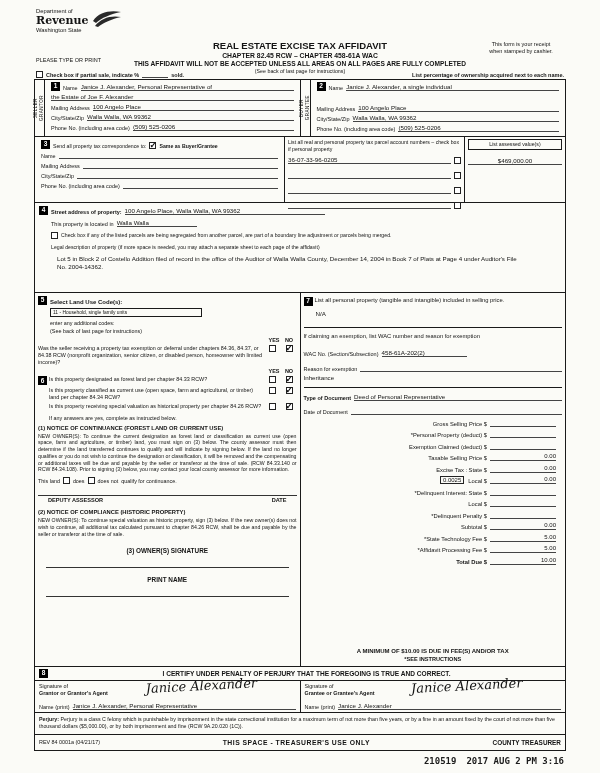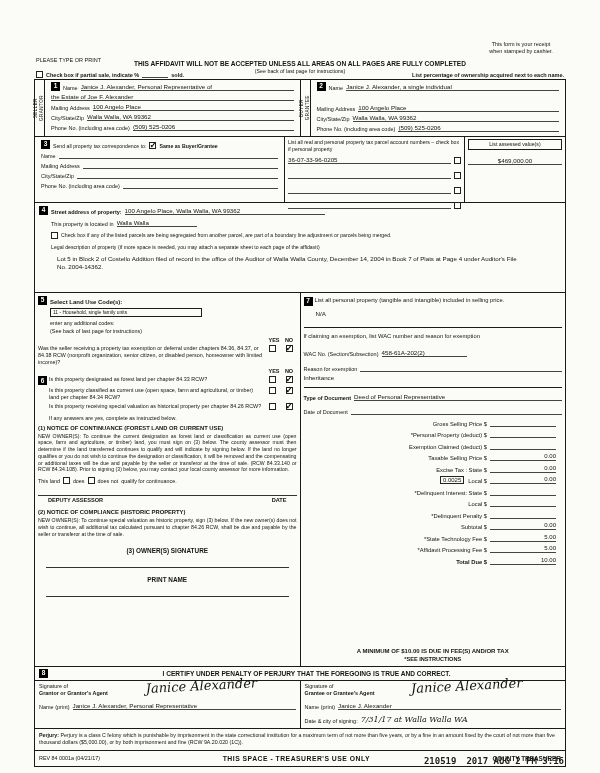--- a/index.html
+++ b/index.html
@@ -34,21 +34,36 @@
 .hrline{border-top:1px solid #1a1a1a;margin:3px 0}
 .vstrip{width:10px;border-right:1px solid #1a1a1a;display:flex;flex-direction:row;align-items:center;justify-content:center;flex:none;gap:1px}
 .vstrip span{writing-mode:vertical-rl;transform:rotate(180deg);font-size:4.5px;letter-spacing:.5px;line-height:1.1}
 .stamp{font-family:"DejaVu Sans Mono",monospace;font-weight:bold;color:#1c1c1c}
 </style>
 </head>
 <body>
 
 <div class="page">
 
-
+  <div class="abs" style="left:36px;top:8px;display:flex;gap:3px">
+    <div>
+      <div style="font-size:5.8px">Department of</div>
+      <div class="b" style="font-size:11px;font-family:'DejaVu Serif',serif">Revenue</div>
+      <div style="font-size:5.8px">Washington State</div>
+    </div>
+    <svg width="30" height="18" viewBox="0 0 30 18" style="margin-top:2px">
+      <path d="M1 11 C7 2 18 0 29 2 C19 4 9 8 4 13 Z" fill="#2a2a2a"></path>
+      <path d="M3 16 C9 8 19 5 29 7 C20 9 11 13 6 17 Z" fill="#2a2a2a"></path>
+    </svg>
+  </div>
+
+  <div class="abs ctr" style="left:150px;top:40px;width:300px">
+    <div class="b" style="font-size:9.5px">REAL ESTATE EXCISE TAX AFFIDAVIT</div>
+    <div class="b" style="font-size:6.8px;margin-top:1px">CHAPTER 82.45 RCW – CHAPTER 458-61A WAC</div>
+  </div>
 
   <div class="abs" style="right:26px;top:41px;width:106px;text-align:center;font-size:5.5px;line-height:1.3">
     <div>This form is your receipt</div>
     <div>when stamped by cashier.</div>
   </div>
 
   <div class="abs" style="left:36px;top:57px;font-size:5.5px">PLEASE TYPE OR PRINT</div>
   <div class="abs ctr b" style="left:60px;top:60px;width:480px;font-size:6.6px">THIS AFFIDAVIT WILL NOT BE ACCEPTED UNLESS ALL AREAS ON ALL PAGES ARE FULLY COMPLETED</div>
   <div class="abs ctr" style="left:150px;top:68px;width:300px;font-size:5.3px">(See back of last page for instructions)</div>
 
@@ -370,24 +385,20 @@
             <div style="font-size:5.4px;line-height:1.3">
               <div>Signature of</div>
               <div class="b">Grantee or Grantee's Agent</div>
             </div>
             <div class="script" style="flex:1;text-align:center">Janice Alexander</div>
           </div>
           <div class="fline" style="margin:5px 0 0 0">
             <span class="lbl">Name (print)</span>
             <span class="uv typed grow">Janice J. Alexander</span>
           </div>
-          <div class="fline" style="margin:5px 0 2px 0">
-            <span class="lbl">Date &amp; city of signing:</span>
-            <span class="hand grow" style="font-size:8px">7/31/17 at Walla Walla WA</span>
-          </div>
         </div>
       </div>
     </div>
 
     <div class="row" style="padding:3px 4px;font-size:5.3px;line-height:1.4">
       <span class="b">Perjury:</span>
       <span>Perjury is a class C felony which is punishable by imprisonment in the state correctional institution for a maximum term of not more than five years, or by a fine in an amount fixed by the court of not more than five thousand dollars ($5,000.00), or by both imprisonment and fine (RCW 9A.20.020 (1C)).</span>
     </div>
 
     <div style="display:flex;align-items:center;padding:3px 4px;height:15px">

